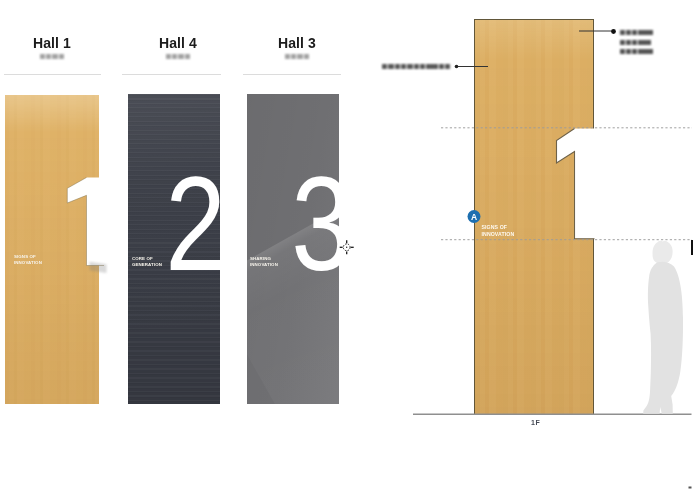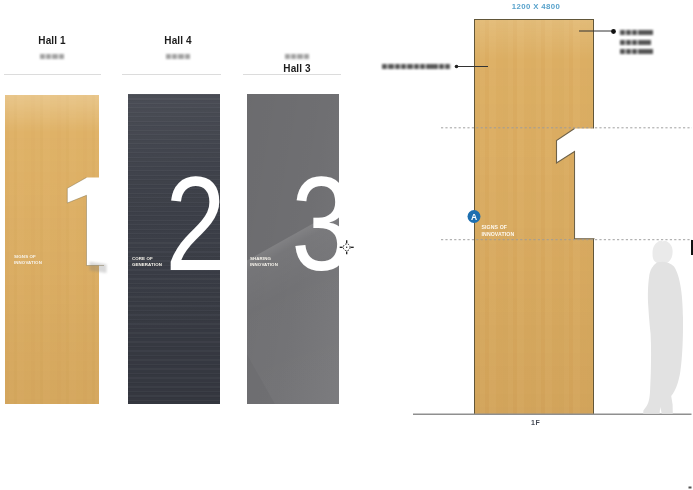--- a/index.html
+++ b/index.html
@@ -1,19 +1,19 @@
 <!DOCTYPE html>
 <html><head>
 <meta charset="utf-8">
 <style>
   html,body{margin:0;padding:0;background:#fff;}
   #stage{position:relative;width:693px;height:490px;background:#ffffff;overflow:hidden;
          font-family:"Liberation Sans", sans-serif;filter:blur(0.4px);}
   .abs{position:absolute;}
-  .hall{font-weight:bold;color:#1c1c1c;font-size:10px;text-align:center;letter-spacing:0.1px;}
+  .hall{font-weight:bold;color:#1c1c1c;font-size:14px;text-align:center;letter-spacing:0.1px;}
   .smudge{position:absolute;height:5px;filter:blur(0.8px);background:repeating-linear-gradient(90deg,#a3a3a3 0 5.2px,rgba(0,0,0,0) 5.2px 6.2px);}
   .sep{position:absolute;height:1px;background:#dcdcdc;}
   .bignum{position:absolute;color:#ffffff;font-size:133px;line-height:1;font-weight:400;
           transform:scaleX(0.82);transform-origin:100% 100%;}
   .ptxt{position:absolute;color:#f7f4ec;font-size:4.4px;font-weight:bold;line-height:6.3px;letter-spacing:.1px;}
 </style>
 </head>
 <body>
 
 <div id="stage">
@@ -23,21 +23,21 @@
   <div class="smudge" style="left:40px;top:54px;width:25px;"></div>
 
   <div class="sep" style="left:4px;top:74px;width:97px;"></div>
 
   <div class="abs hall" style="left:130px;top:34.5px;width:96px;">Hall 4</div>
 
   <div class="smudge" style="left:166px;top:54px;width:25px;"></div>
 
   <div class="sep" style="left:122px;top:74px;width:99px;"></div>
 
-  <div class="abs hall" style="left:249px;top:34.5px;width:96px;margin-top:28px;">Hall 3</div>
+  <div class="abs hall" style="left:249px;top:34.5px;width:96px;">Hall 3</div>
 
   <div class="smudge" style="left:285px;top:54px;width:25px;"></div>
 
   <div class="sep" style="left:243px;top:74px;width:98px;"></div>
 
   <div class="abs" style="left:4.5px;top:94.5px;width:94px;height:309.5px;
     background:
       linear-gradient(180deg, rgba(255,245,220,0.30) 0%, rgba(255,245,220,0) 12%, rgba(120,70,10,0.05) 60%, rgba(120,70,10,0.10) 100%),
       repeating-linear-gradient(90deg,#deb066 0 4px,#dfb268 4px 9px,#ddb065 9px 12px,#e0b369 12px 19px,#dfb267 19px 26px),
       #dfb267;"></div>
@@ -60,21 +60,20 @@
       #717174;">
 
     <div style="position:absolute;left:-40px;top:189px;width:220px;height:260px;transform:rotate(-29.3deg);transform-origin:0 0;
       background:linear-gradient(180deg,rgba(255,255,255,0.13) 0,rgba(255,255,255,0.06) 10px,rgba(255,255,255,0.025) 45px,rgba(255,255,255,0.05) 100%);"></div>
   </div>
 
   <div class="bignum" style="right:341px;top:158px;">3</div>
 
   <div class="ptxt" style="left:250px;top:255.5px;">SHARING<br>INNOVATION</div>
 
-  <div class="abs" style="left:460px;top:1.5px;width:152px;text-align:center;color:#58a2cb;font-size:7.8px;font-weight:bold;letter-spacing:0.4px;">1200 X 4800</div>
 
   <div class="abs" style="left:473.5px;top:18.5px;width:120.5px;height:396px;
     background:
       linear-gradient(180deg, rgba(255,245,215,0.18) 0%, rgba(255,245,215,0) 10%, rgba(110,60,10,0.04) 55%, rgba(110,60,10,0.09) 100%),
       repeating-linear-gradient(90deg,#dbae63 0 5px,#ddb066 5px 10px,#dbac61 10px 14px,#deb167 14px 21px,#dcae63 21px 28px),
       #dcae63;
     border:1.5px solid #615639;box-sizing:border-box;"></div>
 
   <div class="ptxt" style="left:481.5px;top:224px;color:#fdf8ee;font-size:5.2px;line-height:7.3px;">SIGNS OF<br>INNOVATION</div>
 

